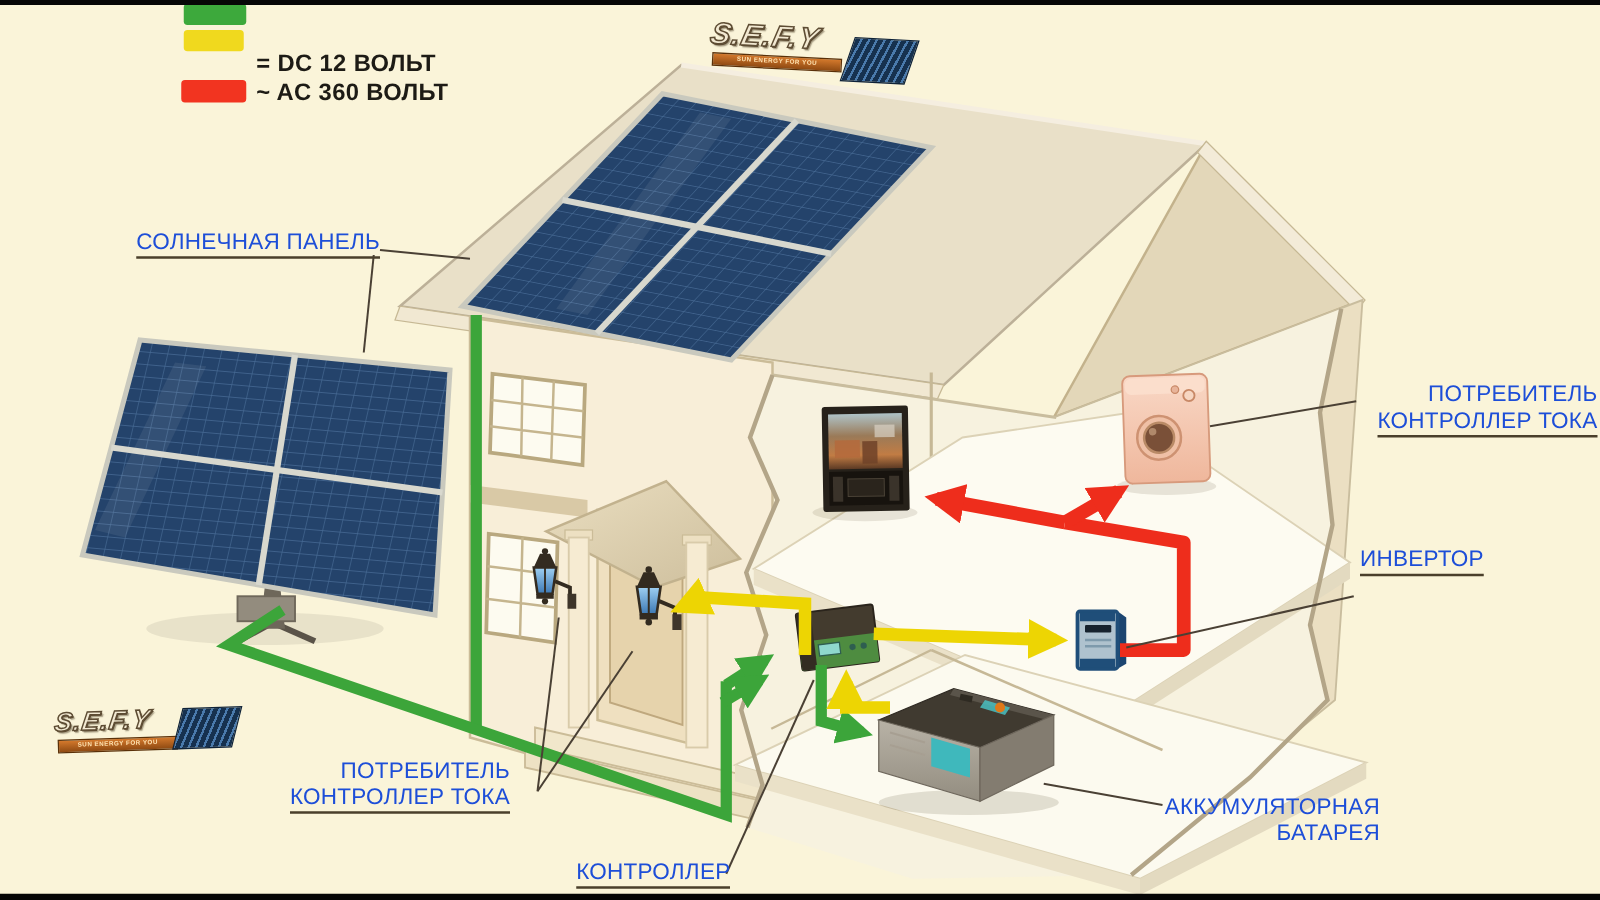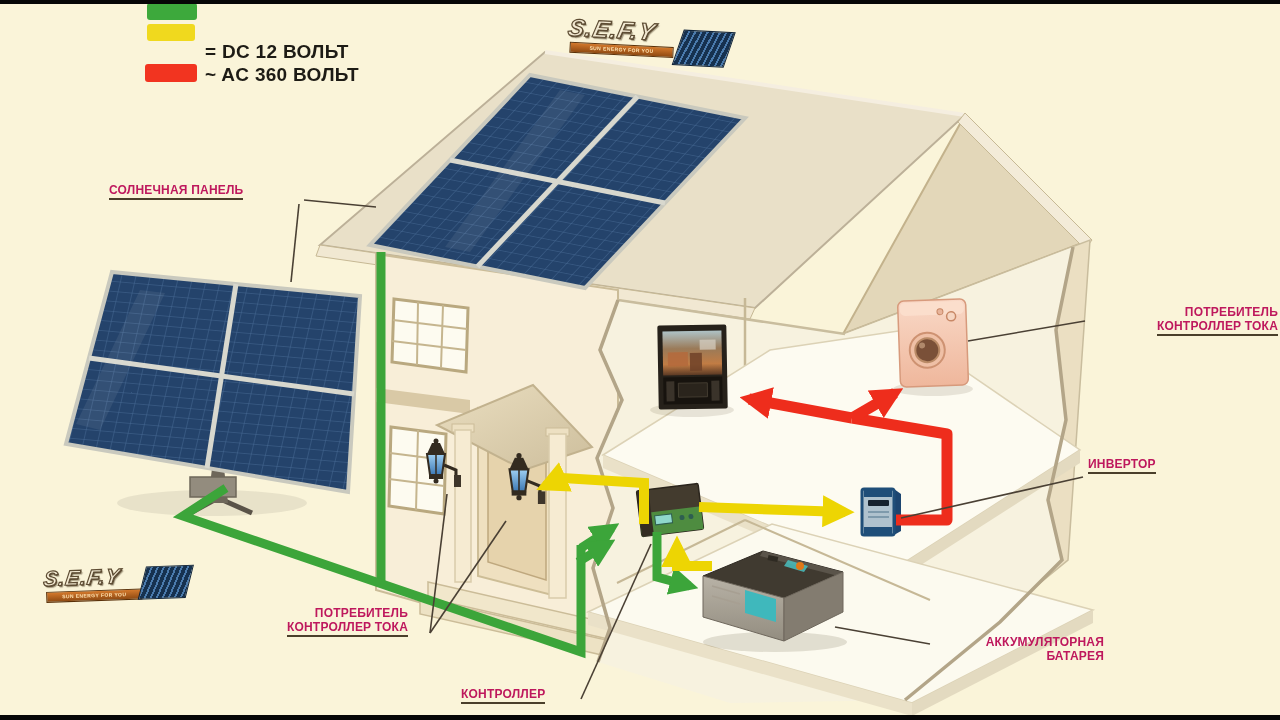--- a/index.html
+++ b/index.html
@@ -6,21 +6,21 @@
   #stage{position:relative;width:1280px;height:720px;background:#FAF4D9;overflow:hidden;
          font-family:"Liberation Sans",sans-serif;}
   .bar{position:absolute;left:0;width:1280px;background:#060606;}
   .bar.top{top:0;height:4px;}
   .bar.bottom{bottom:0;height:5px;}
   #scene{position:absolute;left:0;top:0;}
   
   .swatch{position:absolute;border-radius:3px;}
   .legend-text{position:absolute;font-weight:bold;font-size:19px;color:#1d1b15;letter-spacing:.3px;white-space:nowrap;}
   
-  .lbl{position:absolute;font-weight:bold;font-size:12px;line-height:1.18;color:#be185d;
+  .lbl{position:absolute;font-weight:normal;font-size:18px;line-height:1.18;color:#1d4ed8;
        letter-spacing:.2px;white-space:nowrap;}
   .lbl.center{text-align:right;white-space:normal;}
   .u{display:inline-block;border-bottom:2px solid #4a3f2b;padding-bottom:1px;}
   
   .sefy{position:absolute;width:170px;height:48px;}
   .sefy .brand{position:absolute;left:0;top:0;font-weight:bold;font-style:italic;
       letter-spacing:1px;color:#F2E9D2;-webkit-text-stroke:1.2px #5d4c33;
       text-shadow:1px 1px 0 #5d4c33, 2px 2px 1px rgba(60,45,20,.45);
       transform:skewX(-10deg);white-space:nowrap;}
   .sefy .bar-orange{position:absolute;height:9px;background:linear-gradient(#d4792c,#8f4a12);
@@ -289,21 +289,21 @@
 
   <div class="lbl" style="left:109px;top:183px;">
     <span class="u">СОЛНЕЧНАЯ ПАНЕЛЬ</span>
   </div>
 
   <div class="lbl center" style="left:1082px;top:305px;width:196px;">
     <span>ПОТРЕБИТЕЛЬ</span><br>
     <span class="u">КОНТРОЛЛЕР ТОКА</span>
   </div>
 
-  <div class="lbl" style="left:1088px;top:457px;text-align:center;">
+  <div class="lbl" style="left:1088px;top:437px;text-align:center;">
     <span class="u">ИНВЕРТОР</span>
   </div>
 
   <div class="lbl center" style="left:928px;top:635px;width:176px;">
     <span>АККУМУЛЯТОРНАЯ</span><br>
     <span>БАТАРЕЯ</span>
   </div>
 
   <div class="lbl center" style="left:228px;top:606px;width:180px;">
     <span>ПОТРЕБИТЕЛЬ</span><br>

